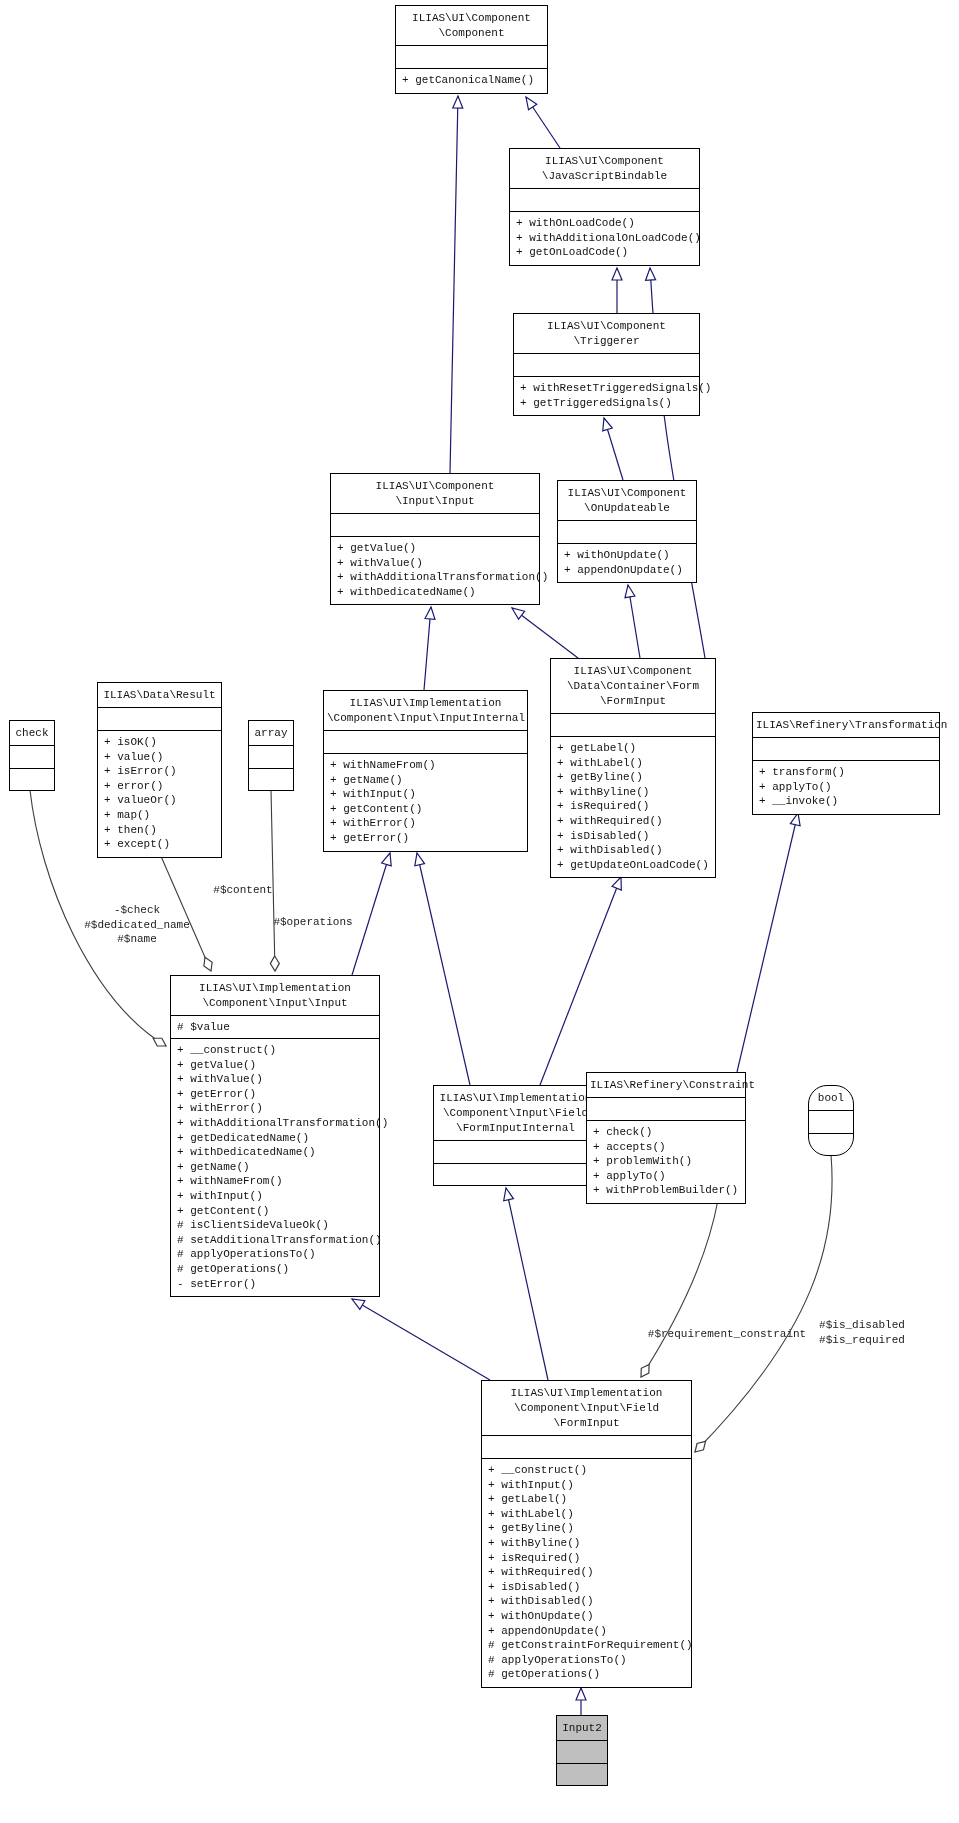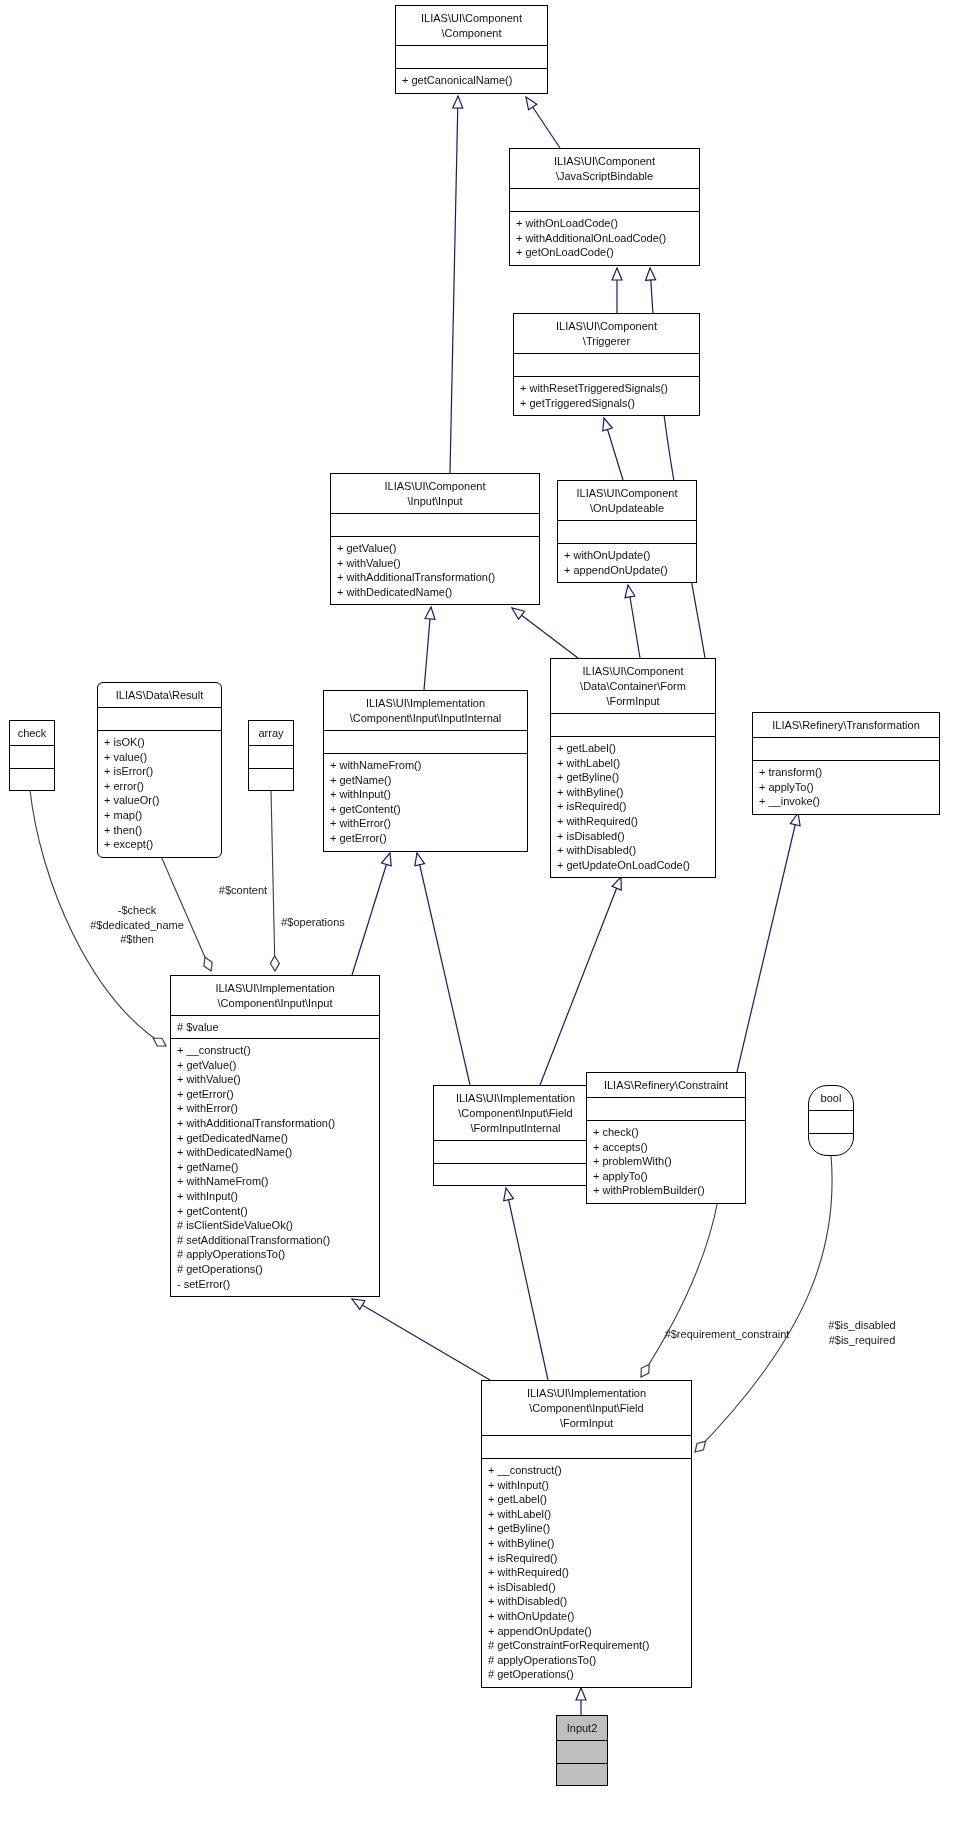--- a/index.html
+++ b/index.html
@@ -1,18 +1,18 @@
 <!DOCTYPE html>
 <html><head>
 <meta charset="utf-8">
 <style>
   html,body{margin:0;padding:0;background:#ffffff;}
   #diagram{
     position:relative;width:959px;height:1823px;background:#ffffff;overflow:hidden;
-    font-family:Liberation Sans, sans-serif;font-size:11px;color:#111111;
+    font-family:Liberation Mono, monospace;font-size:11px;color:#111111;
   }
   #edge-layer{position:absolute;left:0;top:0;width:959px;height:1823px;}
   .class-box{
     position:absolute;box-sizing:border-box;border:1.5px solid #000000;background:#ffffff;
   }
   .sec{box-sizing:border-box;}
   .sec-title{border-bottom:1.5px solid #000000;text-align:center;padding:5px 3px 4px 3px;line-height:15px;}
   .sec-attrs{border-bottom:1.5px solid #000000;min-height:23px;padding:4px 6px 3px 6px;line-height:14.5px;white-space:nowrap;}
   .sec-methods{min-height:21px;padding:4px 6px 5px 6px;line-height:14.6px;white-space:nowrap;}
   .title-line,.member-line{pointer-events:none;}
@@ -131,21 +131,21 @@
         <div class="member-line">+ withLabel()</div>
         <div class="member-line">+ getByline()</div>
         <div class="member-line">+ withByline()</div>
         <div class="member-line">+ isRequired()</div>
         <div class="member-line">+ withRequired()</div>
         <div class="member-line">+ isDisabled()</div>
         <div class="member-line">+ withDisabled()</div>
         <div class="member-line">+ getUpdateOnLoadCode()</div>
       </div>
     </div>
-    <div class="class-box" style="left: 97px; top: 682px; width: 125px; border-radius: 6px;">
+    <div class="class-box" style="left: 97px; top: 682px; width: 125px;">
       <div class="sec sec-title">
         <div class="title-line">ILIAS\Data\Result</div>
       </div>
       <div class="sec sec-attrs"></div>
       <div class="sec sec-methods">
         <div class="member-line">+ isOK()</div>
         <div class="member-line">+ value()</div>
         <div class="member-line">+ isError()</div>
         <div class="member-line">+ error()</div>
         <div class="member-line">+ valueOr()</div>
@@ -279,21 +279,21 @@
     <div class="class-box" style="left: 556px; top: 1715px; width: 52px; background: rgb(191, 191, 191);">
       <div class="sec sec-title">
         <div class="title-line">Input2</div>
       </div>
       <div class="sec sec-attrs"></div>
       <div class="sec sec-methods"></div>
     </div>
     <div class="edge-label" style="left: 137px; top: 903px;">
       <div>-$check</div>
       <div>#$dedicated_name</div>
-      <div>#$then</div>
+      <div>#$name</div>
     </div>
     <div class="edge-label" style="left: 243px; top: 883px;">
       <div>#$content</div>
     </div>
     <div class="edge-label" style="left: 313px; top: 915px;">
       <div>#$operations</div>
     </div>
     <div class="edge-label" style="left: 727px; top: 1327px;">
       <div>#$requirement_constraint</div>
     </div>

